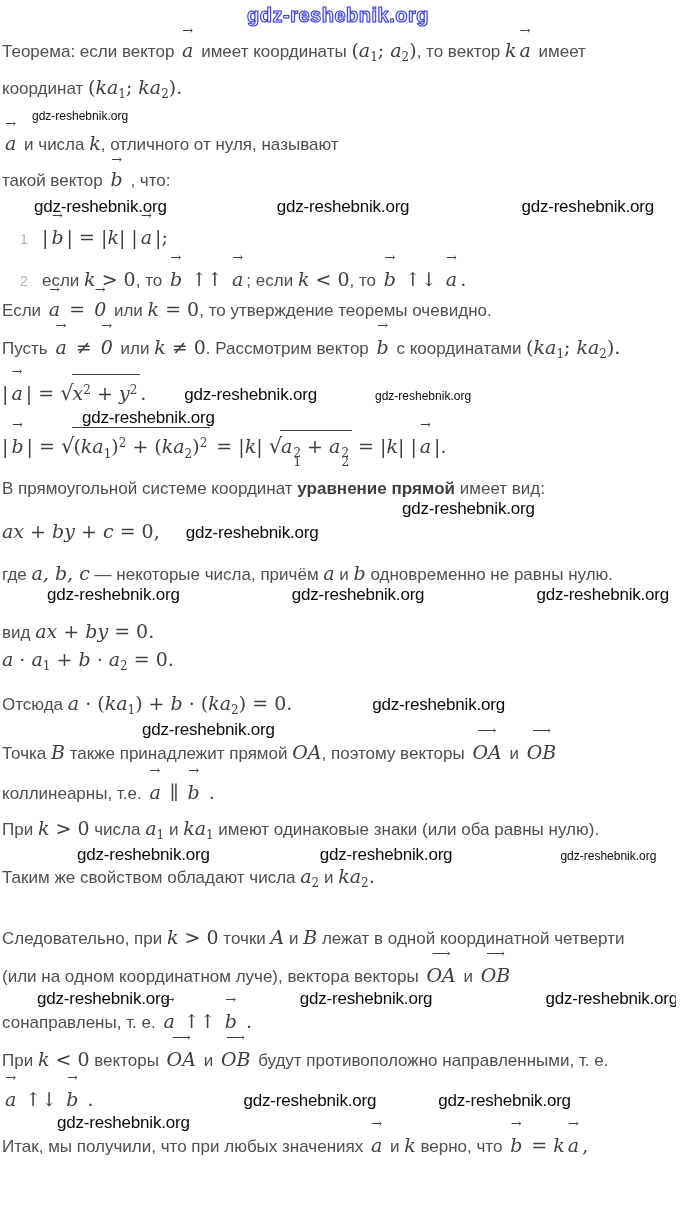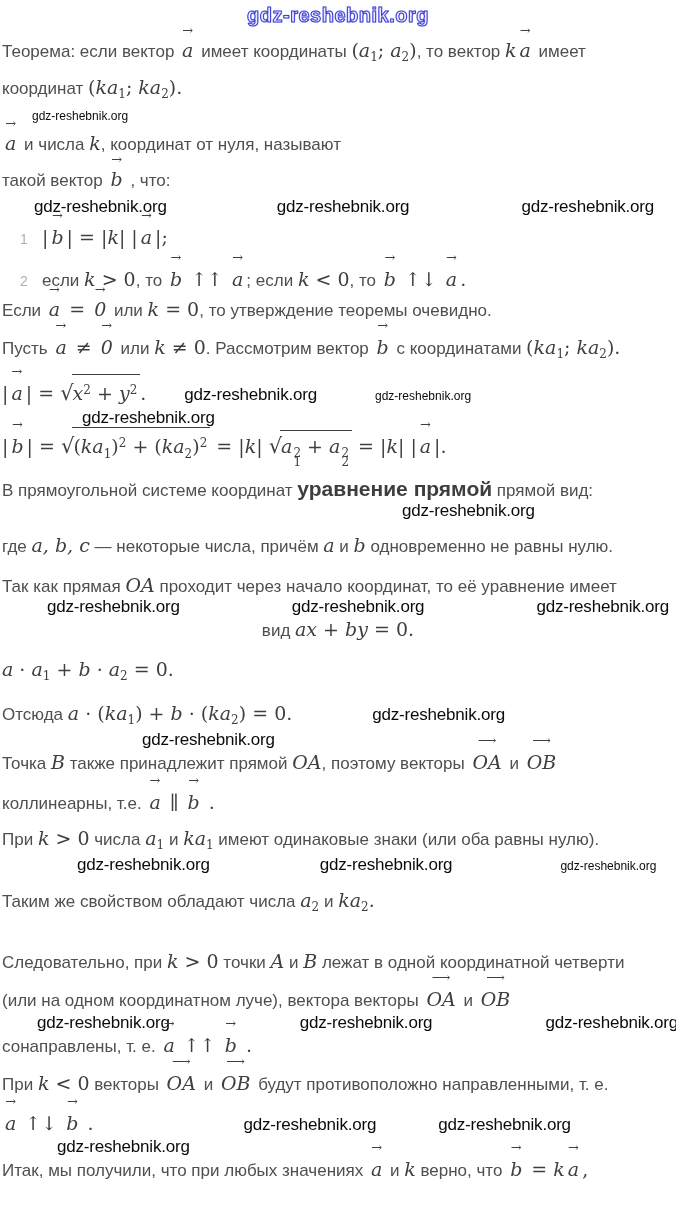--- a/index.html
+++ b/index.html
@@ -16,21 +16,21 @@
     text-align:center;font-weight:700;font-size:20px;letter-spacing:.5px;
     line-height:24px;margin-top:3px;color:#e8ebfa;
     -webkit-text-stroke:1px var(--c-logo);
     text-shadow:0 0 1px var(--c-logo),0 0 1px var(--c-logo);
   }
   .line{white-space:nowrap;line-height:26px;}
   .tall{line-height:30px;}
   .wrow{line-height:14px;}
   .wsrow{line-height:12px;}
   .s-t{font-size:17px;color:var(--c-text);}
-  .s-b{font-size:21px;font-weight:700;color:#3e3e3e;}
+  .s-b{font-size:17px;font-weight:700;color:#3e3e3e;}
   .s-m{font-family:"DejaVu Serif","Liberation Serif",serif;font-style:italic;font-size:19px;color:var(--c-math);}
   .s-mn{font-family:"DejaVu Serif","Liberation Serif",serif;font-size:19px;color:var(--c-math);}
   .s-wm{font-size:17px;color:var(--c-wm);letter-spacing:-.2px;}
   .s-wms{font-size:12px;color:var(--c-wm);}
   .s-num{display:inline-block;width:14px;margin:0 8px 0 18px;font-size:14px;color:var(--c-num);}
   .vec{position:relative;display:inline-block;font-family:"DejaVu Serif","Liberation Serif",serif;
        font-style:italic;font-size:19px;color:var(--c-math);margin:0 1px;padding:0 2px;}
   .vec-arrow{position:absolute;left:0;right:0;top:-12px;font-size:13px;font-style:normal;
        text-align:center;line-height:12px;color:var(--c-math);}
   sub.msub{font-size:12px;font-style:normal;font-family:"DejaVu Serif","Liberation Serif",serif;color:var(--c-math);}
@@ -43,50 +43,50 @@
 </style>
 </head>
 <body>
 
 <div class="page" style="--c-text: #4f4f4f; --c-math: #3f3f3f; --c-wm: #0b0b0b; --c-num: #b0b0b0; --c-logo: #3d3dd8; --c-green: #dcf4e5;">
   <div class="logo-line">gdz-reshebnik.org</div>
   <div class="doc">
       <div class="line" style="margin-top: 8px;"><span class="s-t">Теорема: если вектор </span><span class="vec"><span class="vec-arrow">→</span><span class="vec-body">a</span></span><span class="s-t"> имеет координаты </span><span class="s-mn">(</span><span class="s-m">a</span><sub class="msub">1</sub><span class="s-mn">;  </span><span class="s-m">a</span><sub class="msub">2</sub><span class="s-mn">)</span><span class="s-t">, то вектор </span><span class="s-m">k</span><span class="vec"><span class="vec-arrow">→</span><span class="vec-body">a</span></span><span class="s-t"> имеет</span></div>
       <div class="line" style="margin-top: 4px;"><span class="s-t">координат </span><span class="s-mn">(</span><span class="s-m">ka</span><sub class="msub">1</sub><span class="s-mn">;  </span><span class="s-m">ka</span><sub class="msub">2</sub><span class="s-mn">).</span></div>
       <div class="line wsrow" style="margin-top: 2px;"><span class="s-wms" style="margin-left: 30px;">gdz-reshebnik.org</span></div>
-      <div class="line" style="margin-top: 8px;"><span class="vec"><span class="vec-arrow">→</span><span class="vec-body">a</span></span><span class="s-t"> и числа </span><span class="s-m">k</span><span class="s-t">, координат от нуля, называют</span></div>
+      <div class="line" style="margin-top: 8px;"><span class="vec"><span class="vec-arrow">→</span><span class="vec-body">a</span></span><span class="s-t"> и числа </span><span class="s-m">k</span><span class="s-t">, отличного от нуля, называют</span></div>
       <div class="line" style="margin-top: 8px;"><span class="s-t">такой вектор </span><span class="vec"><span class="vec-arrow">→</span><span class="vec-body">b</span></span><span class="s-t"> , что:</span></div>
       <div class="line wrow" style="margin-top: 6px;"><span class="s-wm" style="margin-left: 32px;">gdz-reshebnik.org</span><span class="s-wm" style="margin-left: 110px;">gdz-reshebnik.org</span><span class="s-wm" style="margin-left: 112px;">gdz-reshebnik.org</span></div>
       <div class="line tall" style="margin-top: 8px;"><span class="s-num">1</span><span class="s-mn">|</span><span class="vec"><span class="vec-arrow">→</span><span class="vec-body">b</span></span><span class="s-mn">| = |</span><span class="s-m">k</span><span class="s-mn">| |</span><span class="vec"><span class="vec-arrow">→</span><span class="vec-body">a</span></span><span class="s-mn">|;</span></div>
       <div class="line tall" style="margin-top: 10px;"><span class="s-num">2</span><span class="s-t">если </span><span class="s-m">k</span><span class="s-mn"> &gt; 0</span><span class="s-t">, то </span><span class="vec"><span class="vec-arrow">→</span><span class="vec-body">b</span></span><span class="s-mn"> ↑↑ </span><span class="vec"><span class="vec-arrow">→</span><span class="vec-body">a</span></span><span class="s-t">; если </span><span class="s-m">k</span><span class="s-mn"> &lt; 0</span><span class="s-t">, то </span><span class="vec"><span class="vec-arrow">→</span><span class="vec-body">b</span></span><span class="s-mn"> ↑↓ </span><span class="vec"><span class="vec-arrow">→</span><span class="vec-body">a</span></span><span class="s-mn">.</span></div>
       <div class="line" style="margin-top: 0px;"><span class="s-t">Если </span><span class="vec"><span class="vec-arrow">→</span><span class="vec-body">a</span></span><span class="s-mn"> = </span><span class="vec"><span class="vec-arrow">→</span><span class="vec-body">0</span></span><span class="s-t"> или </span><span class="s-m">k</span><span class="s-mn"> = 0</span><span class="s-t">, то утверждение теоремы очевидно.</span></div>
       <div class="line tall" style="margin-top: 8px;"><span class="s-t">Пусть </span><span class="vec"><span class="vec-arrow">→</span><span class="vec-body">a</span></span><span class="s-mn"> ≠ </span><span class="vec"><span class="vec-arrow">→</span><span class="vec-body">0</span></span><span class="s-t"> или </span><span class="s-m">k</span><span class="s-mn"> ≠ 0</span><span class="s-t">. Рассмотрим вектор </span><span class="vec"><span class="vec-arrow">→</span><span class="vec-body">b</span></span><span class="s-t"> с координатами </span><span class="s-mn">(</span><span class="s-m">ka</span><sub class="msub">1</sub><span class="s-mn">;  </span><span class="s-m">ka</span><sub class="msub">2</sub><span class="s-mn">).</span></div>
       <div class="line tall" style="margin-top: 4px;"><span class="s-mn">|</span><span class="vec"><span class="vec-arrow">→</span><span class="vec-body">a</span></span><span class="s-mn">| = </span><span class="sqrt"><span class="sqrt-sign">√</span><span class="sqrt-rad"><span class="s-m">x</span><sup class="msup">2</sup><span class="s-mn"> + </span><span class="s-m">y</span><sup class="msup">2</sup></span></span><span class="s-mn">.</span><span class="s-wm" style="margin-left: 38px;">gdz-reshebnik.org</span><span class="s-wms" style="margin-left: 58px;">gdz-reshebnik.org</span></div>
       <div class="line wrow" style="margin-top: 0px;"><span class="s-wm" style="margin-left: 80px;">gdz-reshebnik.org</span></div>
       <div class="line tall" style="margin-top: 2px;"><span class="s-mn">|</span><span class="vec"><span class="vec-arrow">→</span><span class="vec-body">b</span></span><span class="s-mn">| = </span><span class="sqrt"><span class="sqrt-sign">√</span><span class="sqrt-rad"><span class="s-mn">(</span><span class="s-m">ka</span><sub class="msub">1</sub><span class="s-mn">)</span><sup class="msup">2</sup><span class="s-mn"> + (</span><span class="s-m">ka</span><sub class="msub">2</sub><span class="s-mn">)</span><sup class="msup">2</sup></span></span><span class="s-mn"> = |</span><span class="s-m">k</span><span class="s-mn">| </span><span class="sqrt"><span class="sqrt-sign">√</span><span class="sqrt-rad"><span class="s-m">a</span><span class="ss">
               <span class="ss-sup">2</span>
               <span class="ss-sub">1</span>
             </span><span class="s-mn"> + </span><span class="s-m">a</span><span class="ss">
               <span class="ss-sup">2</span>
               <span class="ss-sub">2</span>
             </span></span></span><span class="s-mn"> = |</span><span class="s-m">k</span><span class="s-mn">| |</span><span class="vec"><span class="vec-arrow">→</span><span class="vec-body">a</span></span><span class="s-mn">|.</span></div>
-      <div class="line" style="margin-top: 8px;"><span class="s-t">В прямоугольной системе координат </span><span class="s-b">уравнение прямой</span><span class="s-t"> прямой вид:</span></div>
+      <div class="line" style="margin-top: 8px;"><span class="s-t">В прямоугольной системе координат </span><span class="s-b">уравнение прямой</span><span class="s-t"> имеет вид:</span></div>
       <div class="line wrow" style="margin-top: 0px;"><span class="s-wm" style="margin-left: 400px;">gdz-reshebnik.org</span></div>
+      <div class="line" style="margin-top: 2px;"><span class="s-m">ax</span><span class="s-mn"> + </span><span class="s-m">by</span><span class="s-mn"> + </span><span class="s-m">c</span><span class="s-mn"> = 0,</span><span class="s-wm" style="margin-left: 26px;">gdz-reshebnik.org</span></div>
       <div class="line" style="margin-top: 14px;"><span class="s-t">где </span><span class="s-m">a, b, c</span><span class="s-t"> — некоторые числа, причём </span><span class="s-m">a</span><span class="s-t"> и </span><span class="s-m">b</span><span class="s-t"> одновременно не равны нулю.</span></div>
-      <div class="line" style="margin-top: 12px;"><span class="s-t">Так как прямая </span><span class="s-m">OA</span><span class="s-t"> проходит через начало координат, то её уравнение имеет</span></div>
       <div class="line wrow" style="margin-top: 0px;"><span class="s-wm" style="margin-left: 45px;">gdz-reshebnik.org</span><span class="s-wm" style="margin-left: 112px;">gdz-reshebnik.org</span><span class="s-wm" style="margin-left: 112px;">gdz-reshebnik.org</span></div>
-      <div class="line" style="margin-top: 2px; text-align: center;"><span class="s-t">вид </span><span class="s-m">ax</span><span class="s-mn"> + </span><span class="s-m">by</span><span class="s-mn"> = 0.</span></div>
-      <div class="line" style="margin-top: 12px;"><span class="s-m">a</span><span class="s-mn"> · </span><span class="s-m">a</span><sub class="msub">1</sub><span class="s-mn"> + </span><span class="s-m">b</span><span class="s-mn"> · </span><span class="s-m">a</span><sub class="msub">2</sub><span class="s-mn"> = 0.</span></div>
+      <div class="line" style="margin-top: 16px;"><span class="s-t">вид </span><span class="s-m">ax</span><span class="s-mn"> + </span><span class="s-m">by</span><span class="s-mn"> = 0.</span></div>
+      <div class="line" style=""><span class="s-m">a</span><span class="s-mn"> · </span><span class="s-m">a</span><sub class="msub">1</sub><span class="s-mn"> + </span><span class="s-m">b</span><span class="s-mn"> · </span><span class="s-m">a</span><sub class="msub">2</sub><span class="s-mn"> = 0.</span></div>
       <div class="line" style="margin-top: 10px;"><span class="s-t">Отсюда </span><span class="s-m">a</span><span class="s-mn"> · (</span><span class="s-m">ka</span><sub class="msub">1</sub><span class="s-mn">) + </span><span class="s-m">b</span><span class="s-mn"> · (</span><span class="s-m">ka</span><sub class="msub">2</sub><span class="s-mn">) = 0.</span><span class="s-wm" style="margin-left: 80px;">gdz-reshebnik.org</span></div>
       <div class="line wrow" style="margin-top: 0px;"><span class="s-wm" style="margin-left: 140px;">gdz-reshebnik.org</span></div>
       <div class="line tall" style="margin-top: 0px;"><span class="s-t">Точка </span><span class="s-m">B</span><span class="s-t"> также принадлежит прямой </span><span class="s-m">OA</span><span class="s-t">, поэтому векторы </span><span class="vec"><span class="vec-arrow">⟶</span><span class="vec-body">OA</span></span><span class="s-t"> и </span><span class="vec"><span class="vec-arrow">⟶</span><span class="vec-body">OB</span></span></div>
       <div class="line tall" style="margin-top: 8px;"><span class="s-t">коллинеарны, т.е. </span><span class="vec"><span class="vec-arrow">→</span><span class="vec-body">a</span></span><span class="s-mn"> ∥ </span><span class="vec"><span class="vec-arrow">→</span><span class="vec-body">b</span></span><span class="s-mn"> .</span></div>
       <div class="line" style="margin-top: 6px;"><span class="s-t">При </span><span class="s-m">k</span><span class="s-mn"> &gt; 0</span><span class="s-t"> числа </span><span class="s-m">a</span><sub class="msub">1</sub><span class="s-t"> и </span><span class="s-m">ka</span><sub class="msub">1</sub><span class="s-t"> имеют одинаковые знаки (или оба равны нулю).</span></div>
       <div class="line wrow" style="margin-top: 0px;"><span class="s-wm" style="margin-left: 75px;">gdz-reshebnik.org</span><span class="s-wm" style="margin-left: 110px;">gdz-reshebnik.org</span><span class="s-wms" style="margin-left: 108px;">gdz-reshebnik.org</span></div>
-      <div class="line" style="margin-top: 14px;"><span class="s-t">Таким же свойством обладают числа </span><span class="s-m">a</span><sub class="msub">2</sub><span class="s-t"> и </span><span class="s-m">ka</span><sub class="msub">2</sub><span class="s-mn">.</span></div>
+      <div class="line" style="margin-top: 0px;"><span class="s-t">Таким же свойством обладают числа </span><span class="s-m">a</span><sub class="msub">2</sub><span class="s-t"> и </span><span class="s-m">ka</span><sub class="msub">2</sub><span class="s-mn">.</span></div>
       <div class="line" style="margin-top: 28px;"><span class="s-t">Следовательно, при </span><span class="s-m">k</span><span class="s-mn"> &gt; 0</span><span class="s-t"> точки </span><span class="s-m">A</span><span class="s-t"> и </span><span class="s-m">B</span><span class="s-t"> лежат в одной координатной четверти</span></div>
       <div class="line tall" style="margin-top: 8px;"><span class="s-t">(или на одном координатном луче), вектора векторы </span><span class="vec"><span class="vec-arrow">⟶</span><span class="vec-body">OA</span></span><span class="s-t"> и </span><span class="vec"><span class="vec-arrow">⟶</span><span class="vec-body">OB</span></span></div>
       <div class="line wrow" style="margin-top: 0px;"><span class="s-wm" style="margin-left: 35px;">gdz-reshebnik.org</span><span class="s-wm" style="margin-left: 130px;">gdz-reshebnik.org</span><span class="s-wm" style="margin-left: 113px;">gdz-reshebnik.org</span></div>
       <div class="line tall" style="margin-top: 0px;"><span class="s-t">сонаправлены, т. е. </span><span class="vec"><span class="vec-arrow">→</span><span class="vec-body">a</span></span><span class="s-mn"> ↑↑ </span><span class="vec"><span class="vec-arrow">→</span><span class="vec-body">b</span></span><span class="s-mn"> .</span></div>
       <div class="line tall" style="margin-top: 6px;"><span class="s-t">При </span><span class="s-m">k</span><span class="s-mn"> &lt; 0</span><span class="s-t"> векторы </span><span class="vec"><span class="vec-arrow">⟶</span><span class="vec-body">OA</span></span><span class="s-t"> и </span><span class="vec"><span class="vec-arrow">⟶</span><span class="vec-body">OB</span></span><span class="s-t"> будут противоположно направленными, т. е.</span></div>
       <div class="line tall" style="margin-top: 8px;"><span class="vec"><span class="vec-arrow">→</span><span class="vec-body">a</span></span><span class="s-mn"> ↑↓ </span><span class="vec"><span class="vec-arrow">→</span><span class="vec-body">b</span></span><span class="s-mn"> .</span><span class="s-wm" style="margin-left: 150px;">gdz-reshebnik.org</span><span class="s-wm" style="margin-left: 62px;">gdz-reshebnik.org</span></div>
       <div class="line wrow" style="margin-top: 0px;"><span class="s-wm" style="margin-left: 55px;">gdz-reshebnik.org</span></div>
       <div class="line tall" style="margin-top: 0px;"><span class="s-t">Итак, мы получили, что при любых значениях </span><span class="vec"><span class="vec-arrow">→</span><span class="vec-body">a</span></span><span class="s-t"> и </span><span class="s-m">k</span><span class="s-t"> верно, что </span><span class="vec"><span class="vec-arrow">→</span><span class="vec-body">b</span></span><span class="s-mn"> = </span><span class="s-m">k</span><span class="vec"><span class="vec-arrow">→</span><span class="vec-body">a</span></span><span class="s-mn">,</span></div>
     </div>
 

